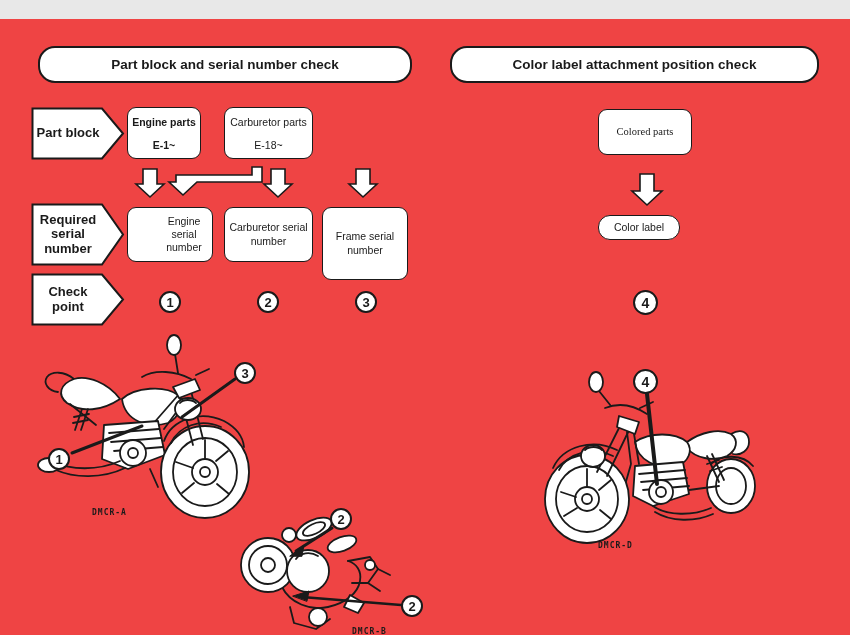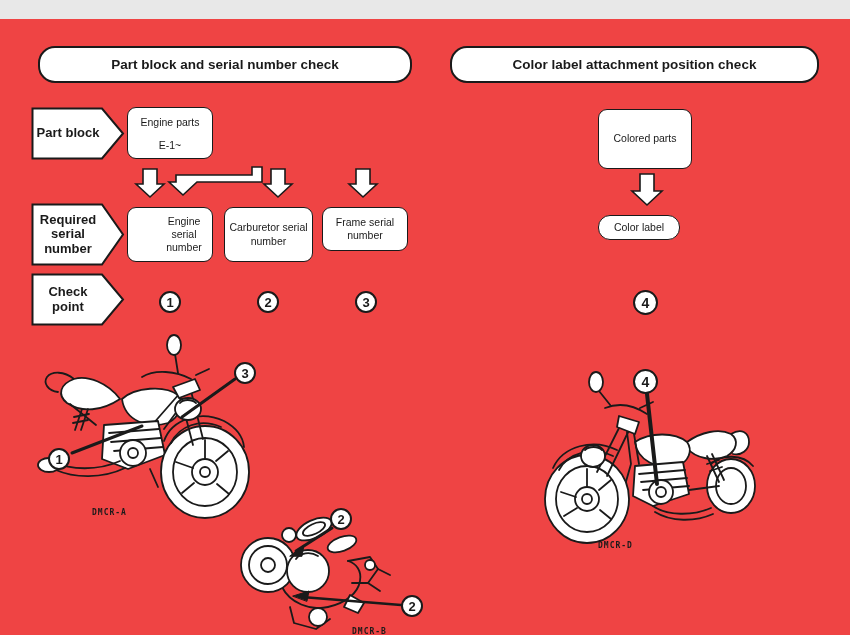--- a/index.html
+++ b/index.html
@@ -48,46 +48,50 @@
 number</div>
   </div>
   <div class="abs" style="left:31px;top:254px;width:94px;height:53px;">
     <svg width="94" height="53">
       <polygon points="1.5,1.5 71,1.5 92,26.5 71,51.5 1.5,51.5" fill="#fff" stroke="#1a1a1a" stroke-width="2"></polygon>
     </svg>
     <div class="pent-text">Check
 point</div>
   </div>
 
-  <div class="abs pbox" style="left:127px;top:88px;width:86px;height:52px;">
+  <div class="abs pbox" style="left:127px;top:88px;width:74px;height:52px;font-weight:bold;">
     <span>Engine parts</span>
     <span>E-1~</span>
+  </div>
+  <div class="abs pbox" style="left:224px;top:88px;width:89px;height:52px;">
+    <span>Carburetor parts</span>
+    <span>E-18~</span>
   </div>
 
   <svg class="abs" style="left:125px;top:145px;" width="300" height="40">
     <g fill="#fff" stroke="#1a1a1a" stroke-width="1.6" stroke-linejoin="miter">
       <path d="M18,5 H32 V20 H39 L25,33 L11,20 H18 Z"></path>
       <path d="M127,3 L137,3 L137,18 L72,18 L58,31 L44,18 L51,18 L51,11 L127,11 Z"></path>
       <path d="M146,5 H160 V20 H167 L153,33 L139,20 H146 Z"></path>
       <path d="M231,5 H245 V20 H252 L238,33 L224,20 H231 Z"></path>
     </g>
   </svg>
 
   <div class="abs sbox" style="left:127px;top:188px;width:86px;height:55px;padding-left:28px;">Engine serial
 number</div>
   <div class="abs sbox" style="left:224px;top:188px;width:89px;height:55px;text-align:center;">Carburetor serial
 number</div>
-  <div class="abs sbox" style="left:322px;top:188px;width:86px;height:44px;">Frame serial
+  <div class="abs sbox" style="left:322px;top:188px;width:86px;height:73px;">Frame serial
 number</div>
 
   <div class="abs circ" style="left:159px;top:272px;">1</div>
   <div class="abs circ" style="left:257px;top:272px;">2</div>
   <div class="abs circ" style="left:355px;top:272px;">3</div>
 
-  <div class="abs sbox" style="left:598px;top:90px;width:94px;height:60px;">Colored parts</div>
+  <div class="abs sbox" style="left:598px;top:90px;width:94px;height:46px;font-family:Liberation Serif, serif;">Colored parts</div>
   <svg class="abs" style="left:628px;top:152px;" width="38" height="40">
     <path d="M12,3 H26 V20 H34 L19,34 L4,20 H12 Z" fill="#fff" stroke="#1a1a1a" stroke-width="1.6"></path>
   </svg>
   <div class="abs sbox" style="left:598px;top:196px;width:82px;height:25px;border-radius:12px;">Color label</div>
   <div class="abs circ big" style="left:633px;top:271px;">4</div>
 
   <svg class="abs" style="left:30px;top:310px;" width="240" height="195" viewBox="0 0 240 195">
     <g fill="none" stroke="#1a1a1a" stroke-width="1.8" stroke-linecap="round" stroke-linejoin="round">
       <path d="M44,50 C34,42 22,42 17,48 C13,54 18,62 28,63"></path>
       <path d="M90,70 C78,54 58,46 44,50 C30,55 27,66 37,74 C52,84 72,82 90,70" fill="#fff"></path>

